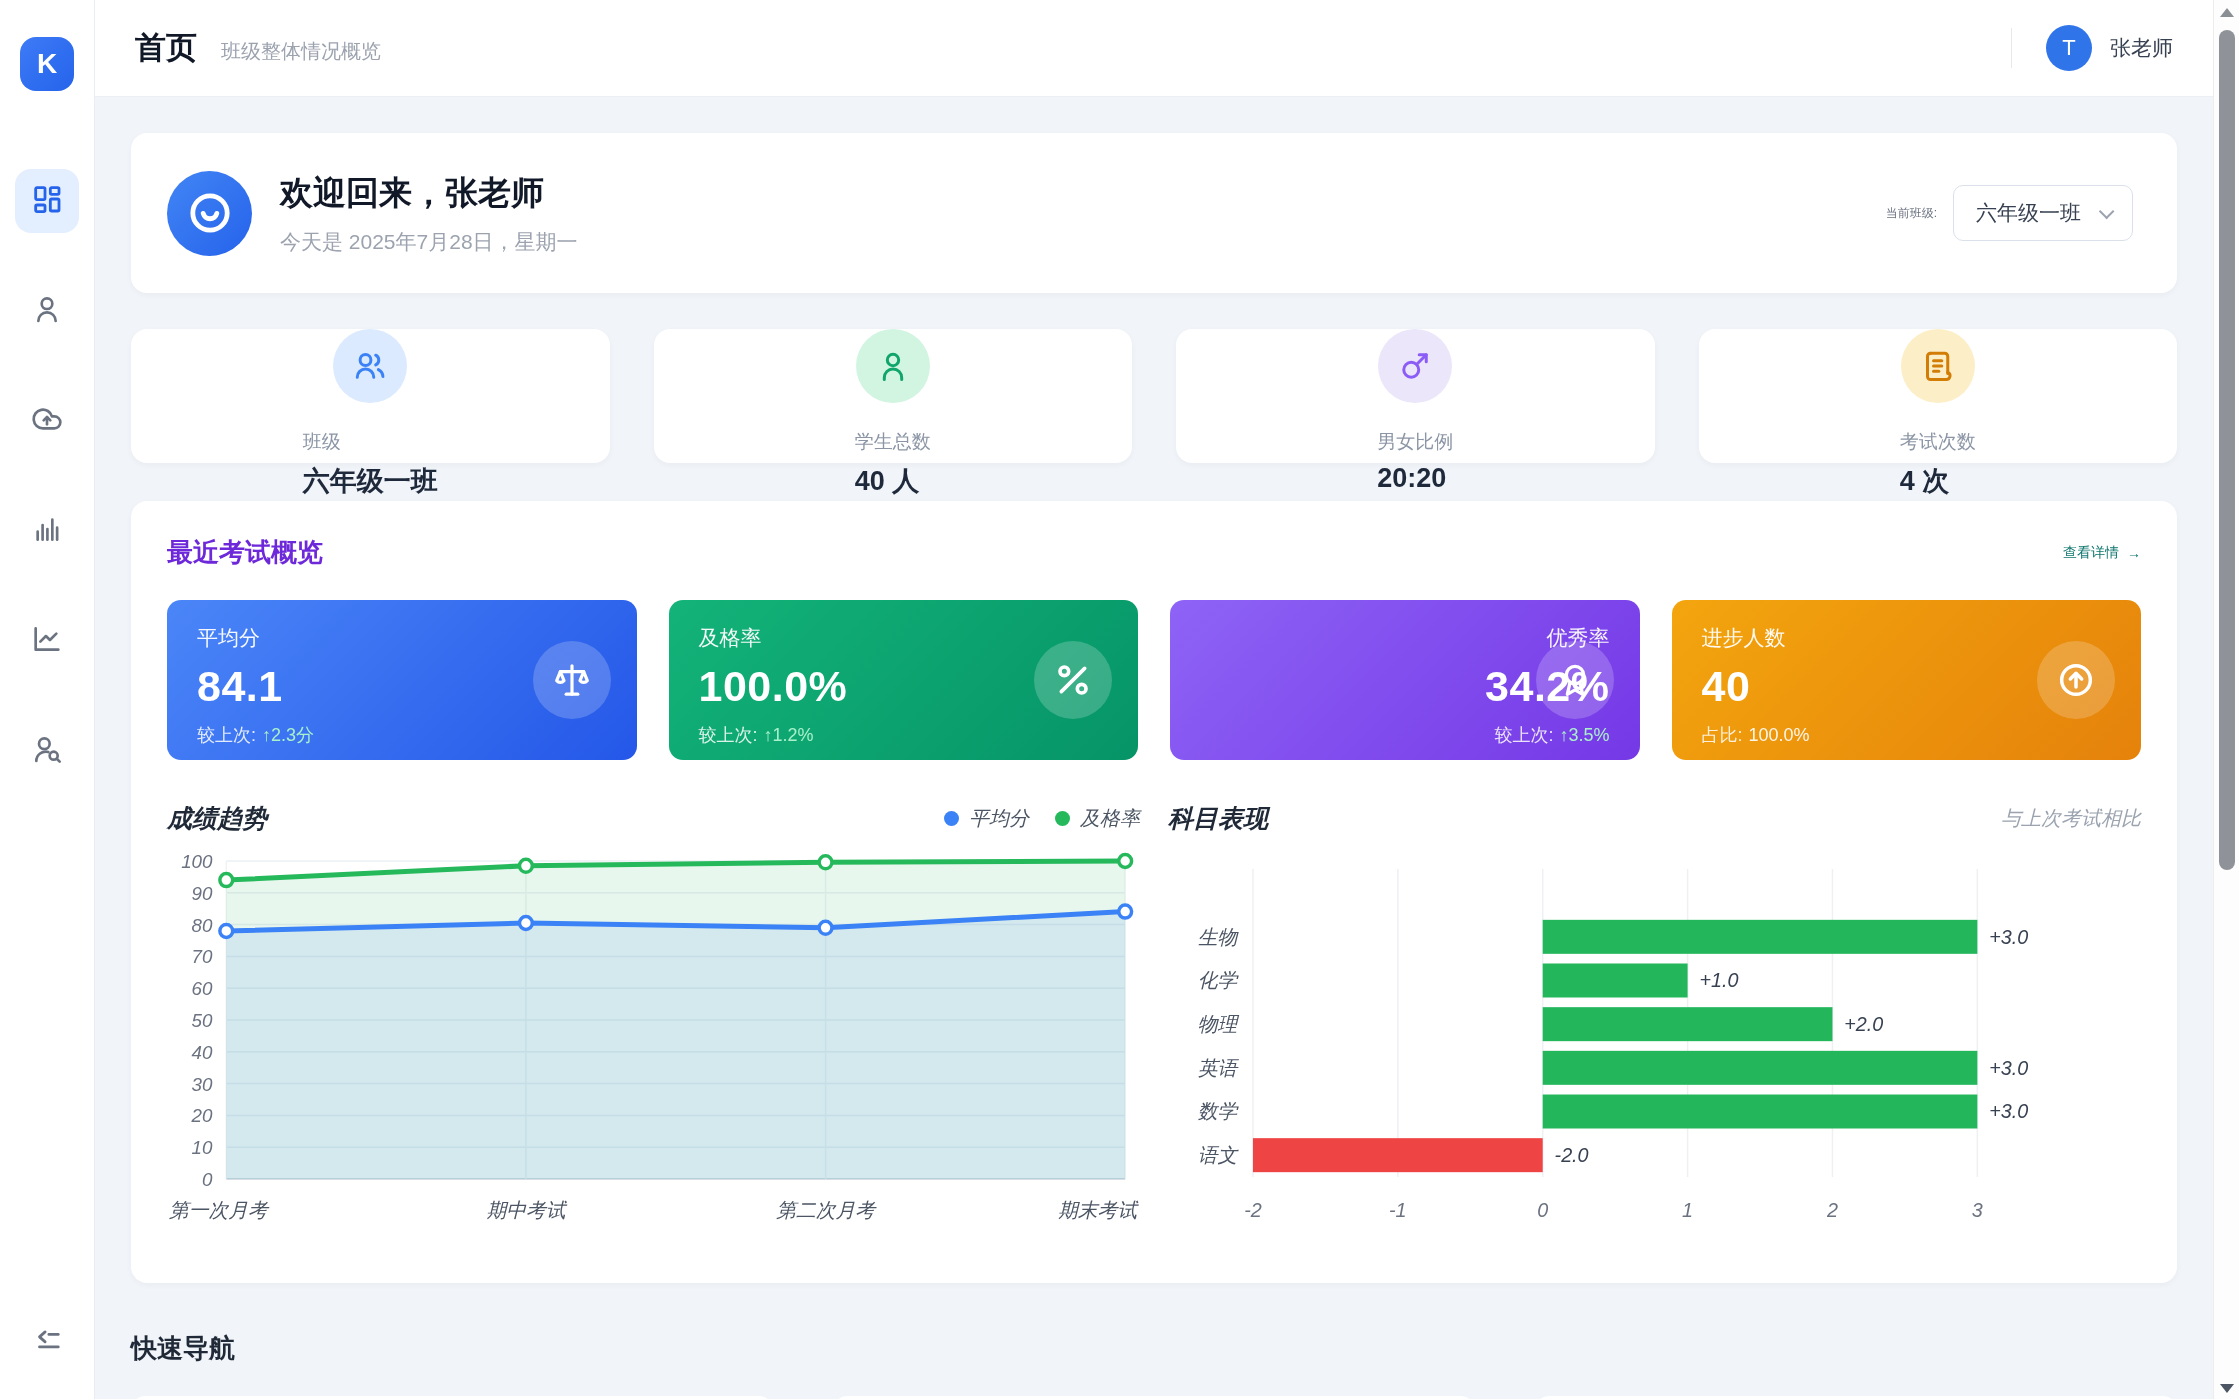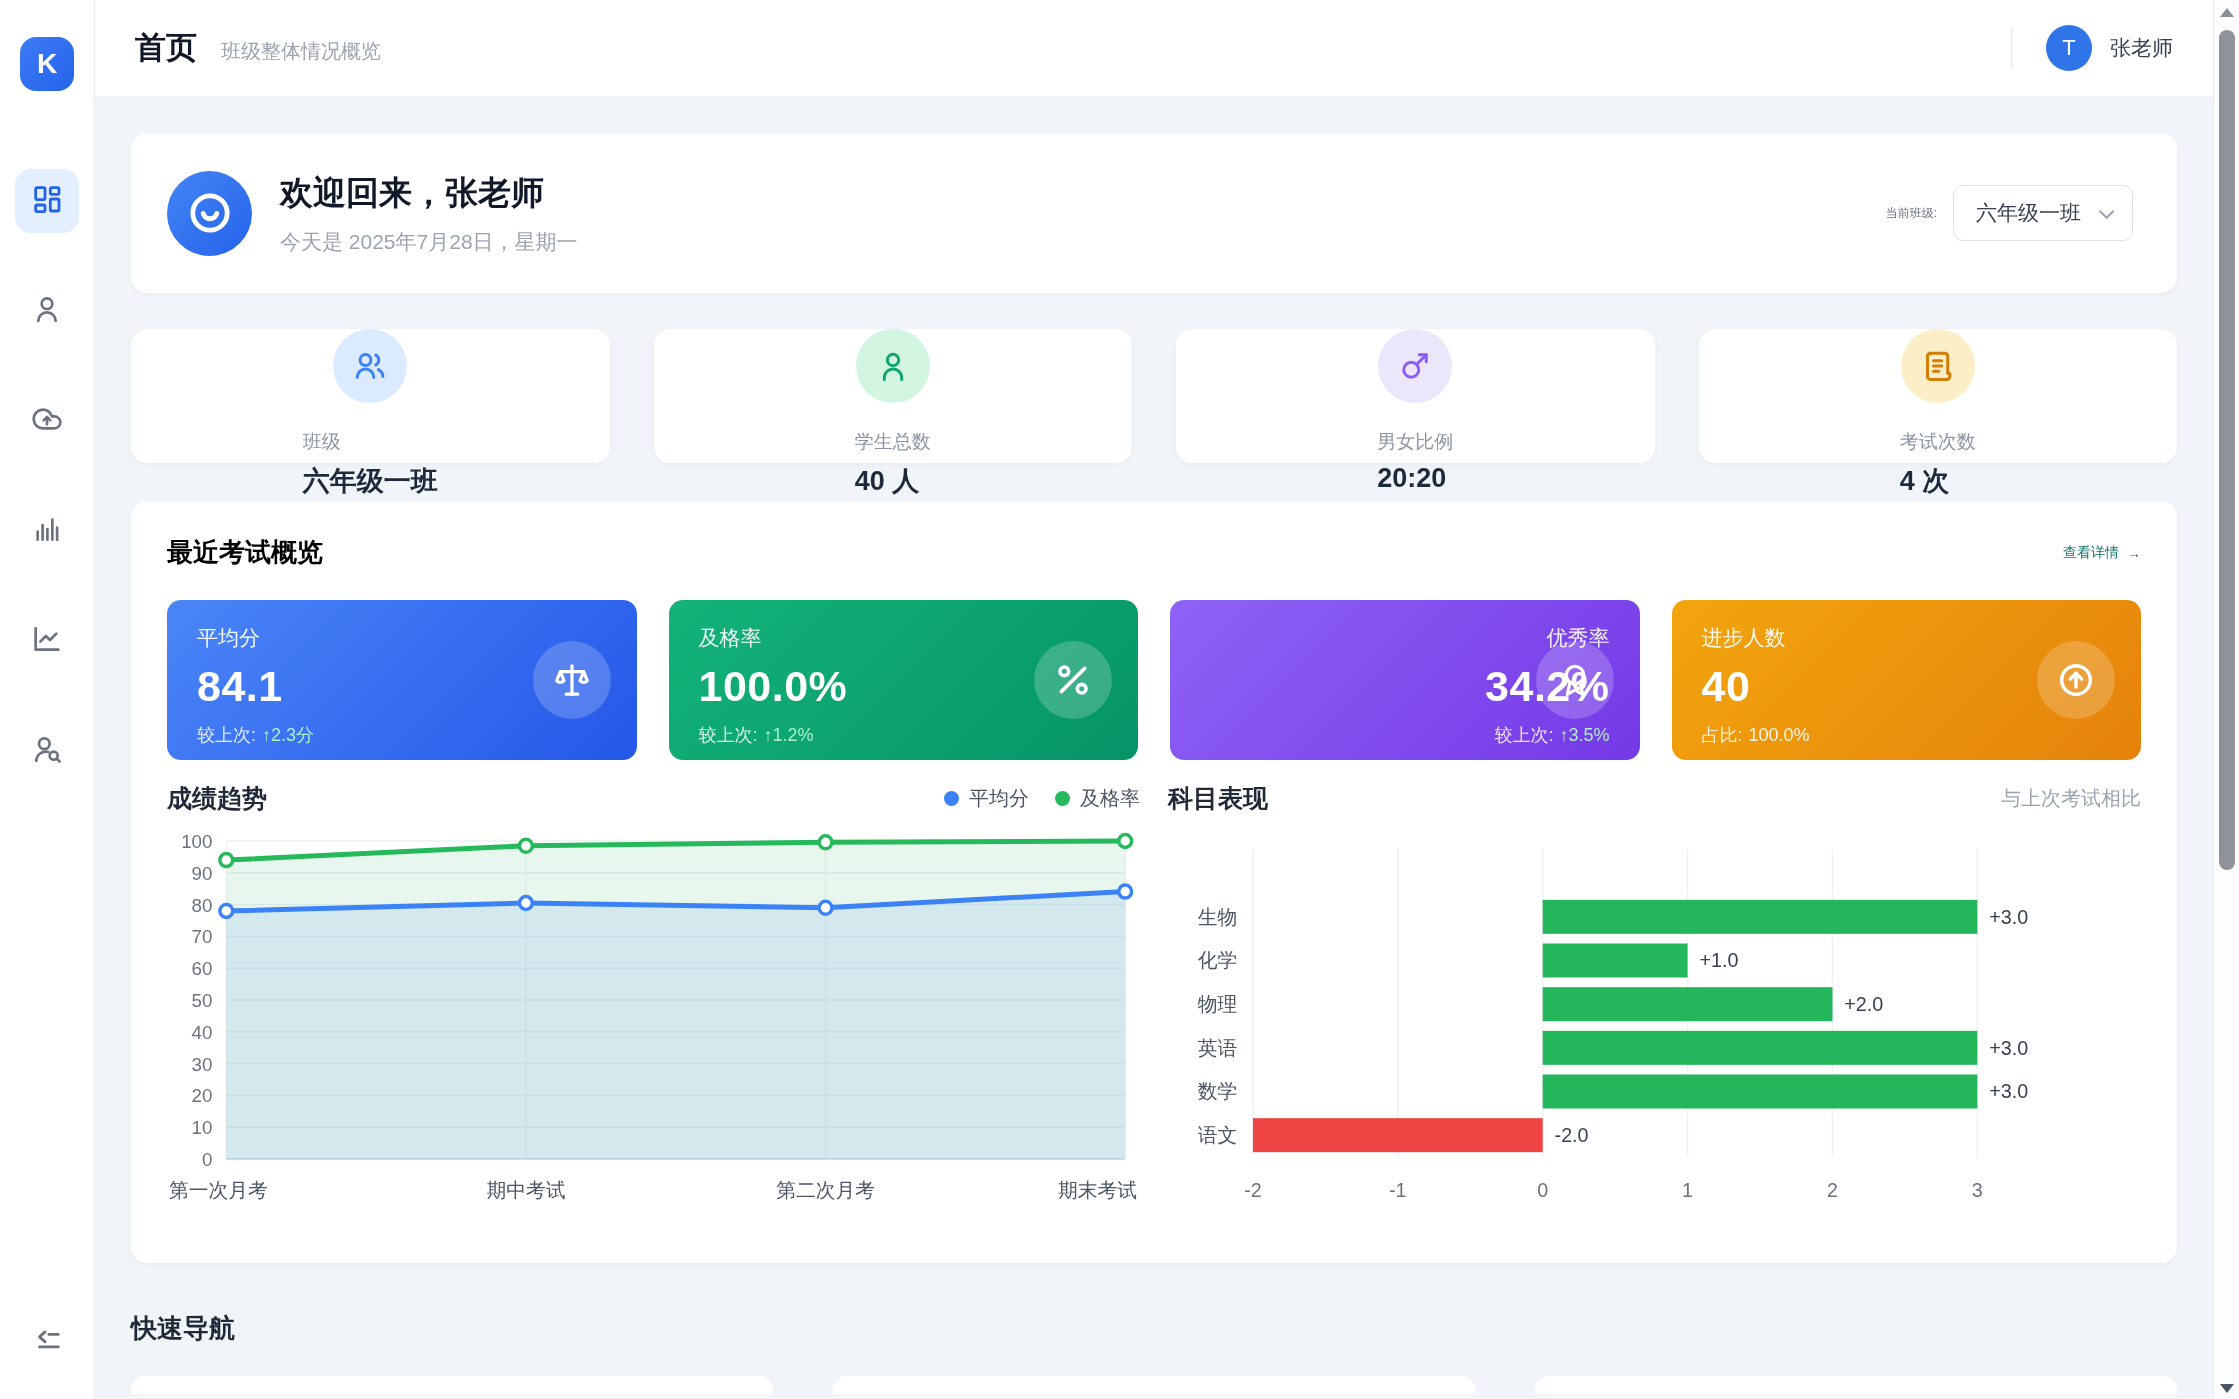--- a/index.html
+++ b/index.html
@@ -66,35 +66,35 @@
   .stat-icon { width:74px; height:74px; border-radius:50%; display:flex; align-items:center; justify-content:center; flex:none; }
   .si-blue { background:#dbeafe; } .si-blue svg { stroke:#3b82f6; }
   .si-green { background:#d2f5e1; } .si-green svg { stroke:#10a56b; }
   .si-purple { background:#ece6fb; } .si-purple svg { stroke:#8b5cf6; }
   .si-yellow { background:#fcefc7; } .si-yellow svg { stroke:#d27d06; }
   .stat-label { font-size:19px; color:#8b95a5; }
   .stat-value { font-size:27px; font-weight:bold; color:#1e293b; margin-top:8px; }
   
   .overview { margin-top:38px; padding:34px 36px 40px 36px; }
   .ov-head { display:flex; align-items:center; justify-content:space-between; }
-  .sec-title { font-size:26px; font-weight:bold; color:#000000; }
+  .sec-title { font-size:26px; font-weight:bold; color:#6d28d9; }
   .detail-link { font-size:14px; color:#0f766e; cursor:pointer; display:flex; gap:8px; align-items:center; }
   .metrics { display:grid; grid-template-columns:repeat(4,1fr); gap:32px; margin-top:30px; }
   .metric-card { height:160px; border-radius:14px; color:#fff; padding:24px 30px;
     position:relative; overflow:hidden; }
   .m-label { font-size:21px; opacity:.95; }
   .m-value { font-size:43px; font-weight:bold; margin-top:10px; letter-spacing:.5px; }
   .m-sub { font-size:18px; margin-top:12px; color:rgba(255,255,255,.85); }
   .m-sub .chg { color:#a9f0cb; margin-left:6px; }
   .metric-card:nth-child(4) .m-sub .chg { color:rgba(255,255,255,.9); }
   .m-icon { position:absolute; right:26px; top:50%; transform:translateY(-50%);
     width:78px; height:78px; border-radius:50%; background:rgba(255,255,255,.2);
     display:flex; align-items:center; justify-content:center; }
   
-  .charts { display:flex; gap:28px; margin-top:22px; }
+  .charts { display:flex; gap:28px; margin-top:42px;font-style:italic; }
   .chart-col { flex:1 1 0; min-width:0; }
   .ch-head { display:flex; align-items:center; justify-content:space-between; }
   .ch-title { font-size:25px; font-weight:bold; color:#1f2937; }
   .legend { display:flex; gap:26px; align-items:center; }
   .lg-item { display:flex; gap:10px; align-items:center; font-size:20px; color:#4b5563; }
   .lg-dot { width:15px; height:15px; border-radius:50%; }
   .ch-note { font-size:20px; color:#9aa3af; }
   .chart-col svg.chart { width:100%; height:398px; margin-top:10px; display:block; }
   
   .qn-title { font-size:26px; font-weight:bold; margin-top:48px; }

